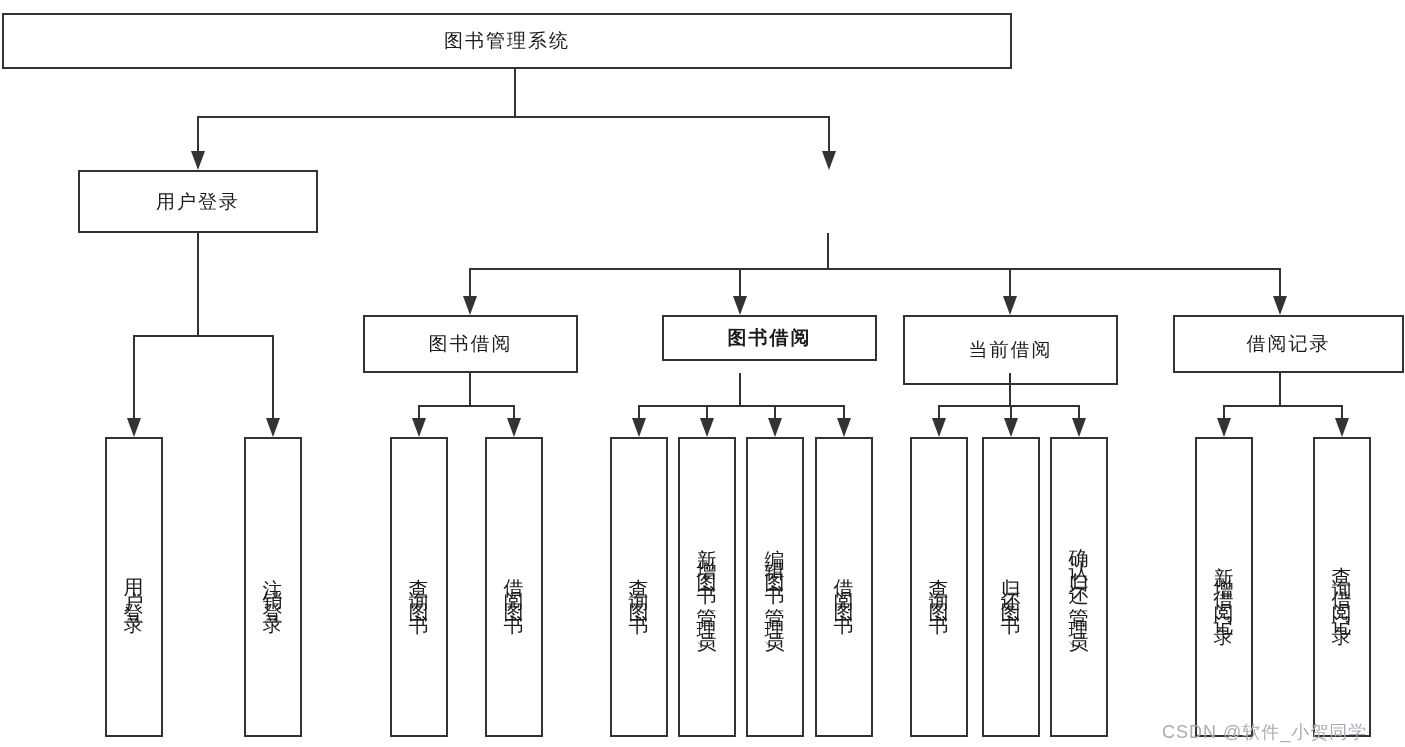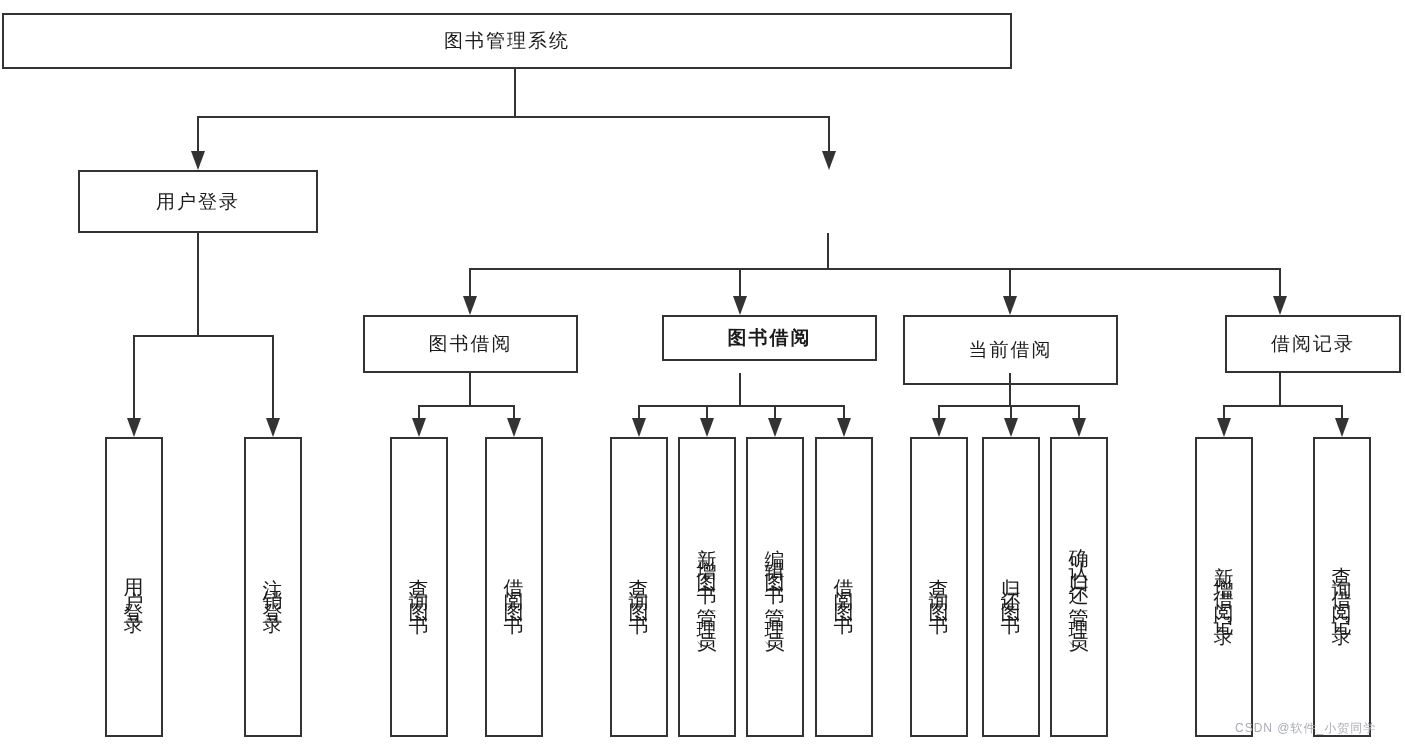--- a/index.html
+++ b/index.html
@@ -40,22 +40,22 @@
   .ln{position:absolute;background:var(--line);}
   .ln-v{width:2px;}
   .ln-h{height:2px;}
   .arrow{
     position:absolute;width:0;height:0;
     border-left:7px solid transparent;
     border-right:7px solid transparent;
     border-top:19px solid var(--line);
   }
   .watermark{
-    position:absolute;left:1235px;top:720px;
-    font-size:12px;color:var(--watermark);
+    position:absolute;left:1162px;top:720px;
+    font-size:18px;color:var(--watermark);
     letter-spacing:1px;white-space:nowrap;text-align:center;
   }
 </style>
 </head>
 <body>
 
 <div class="canvas">
 
   <div class="box box-h" style="left:2px;top:13px;width:1010px;height:56px;">
     <span>图书管理系统</span>
@@ -92,21 +92,21 @@
 
   <div class="box box-h" style="left:363px;top:315px;width:215px;height:58px;">
     <span>图书借阅</span>
   </div>
   <div class="box box-h" style="left:662px;top:315px;width:215px;height:46px;font-weight:bold;">
     <span>图书借阅</span>
   </div>
   <div class="box box-h" style="left:903px;top:315px;width:215px;height:70px;">
     <span>当前借阅</span>
   </div>
-  <div class="box box-h" style="left:1225px;top:315px;width:176px;height:58px;">
+  <div class="box box-h" style="left:1173px;top:315px;width:231px;height:58px;">
     <span>借阅记录</span>
   </div>
 
   <div class="ln ln-v" style="left:469px;top:373px;height:33px;"></div>
   <div class="ln ln-h" style="left:418px;top:405px;width:97px;"></div>
   <div class="ln ln-v" style="left:418px;top:405px;height:15px;"></div>
   <div class="ln ln-v" style="left:513px;top:405px;height:15px;"></div>
   <div class="arrow" style="left:412px;top:418px;"></div>
   <div class="arrow" style="left:507px;top:418px;"></div>
 

